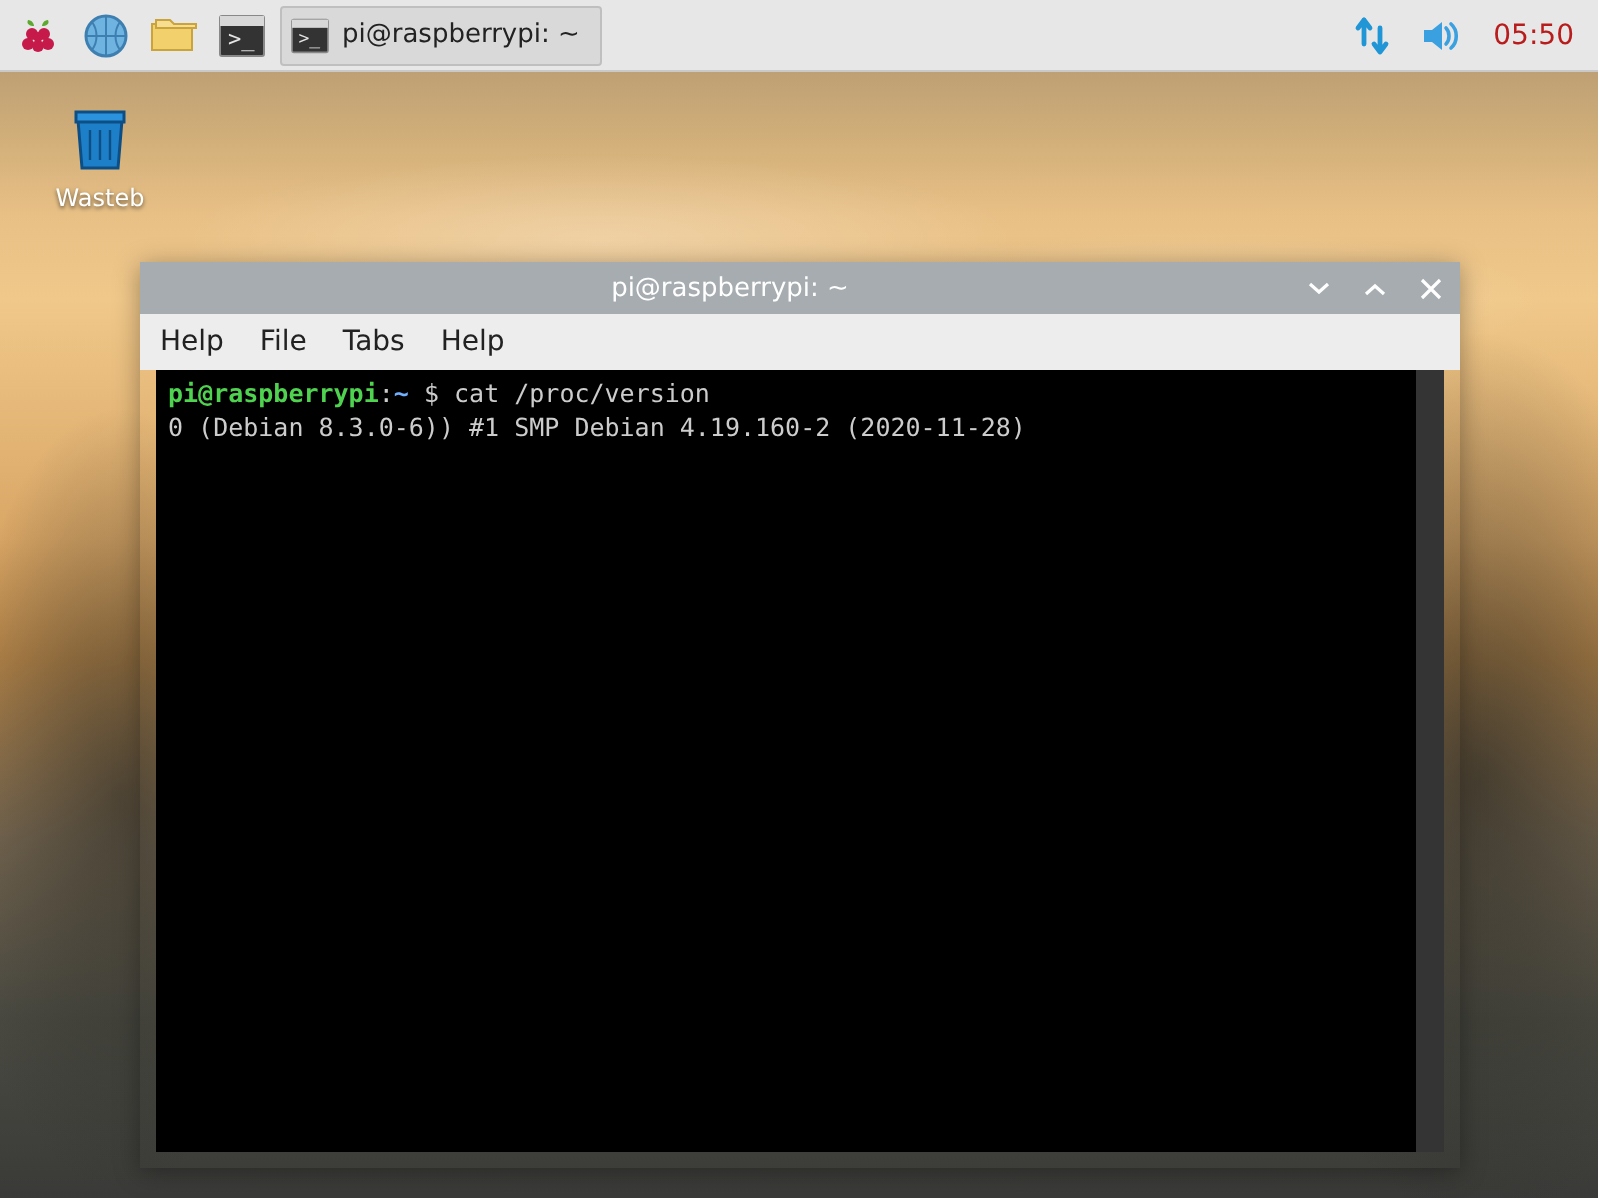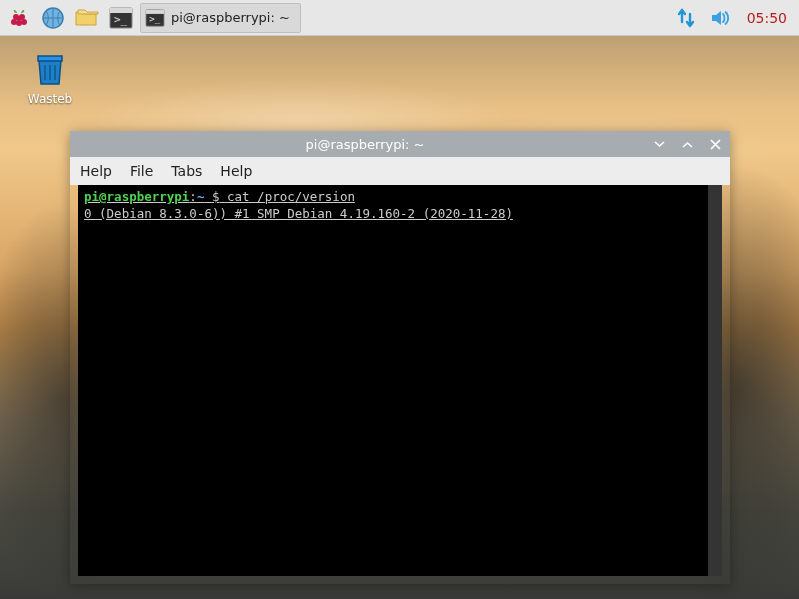--- a/index.html
+++ b/index.html
@@ -102,21 +102,21 @@
       color: #ccc;
       font-family: "DejaVu Sans Mono", monospace;
       font-size: 12.5px;
       line-height: 1.35;
       padding: 4px 6px;
       overflow: hidden;
     }
     .prompt-user { color: #4fd24f; font-weight: bold; }
     .prompt-path { color: #6fb0ff; font-weight: bold; }
     .prompt-dollar { color: #ccc; }
-    .term-line { white-space: pre; text-decoration: underline; }
+    .term-line { white-space: pre; }
     .cursor {
       display: inline-block; width: 7px; height: 13px;
       background: #cfcfcf; vertical-align: -2px;
     }
     .icon-svg { display:block; }
     .window-wrap { position: relative; }
     .term-scrollbar {
       position: absolute;
       right: 8px; top: 54px; bottom: 8px;
       width: 14px;

